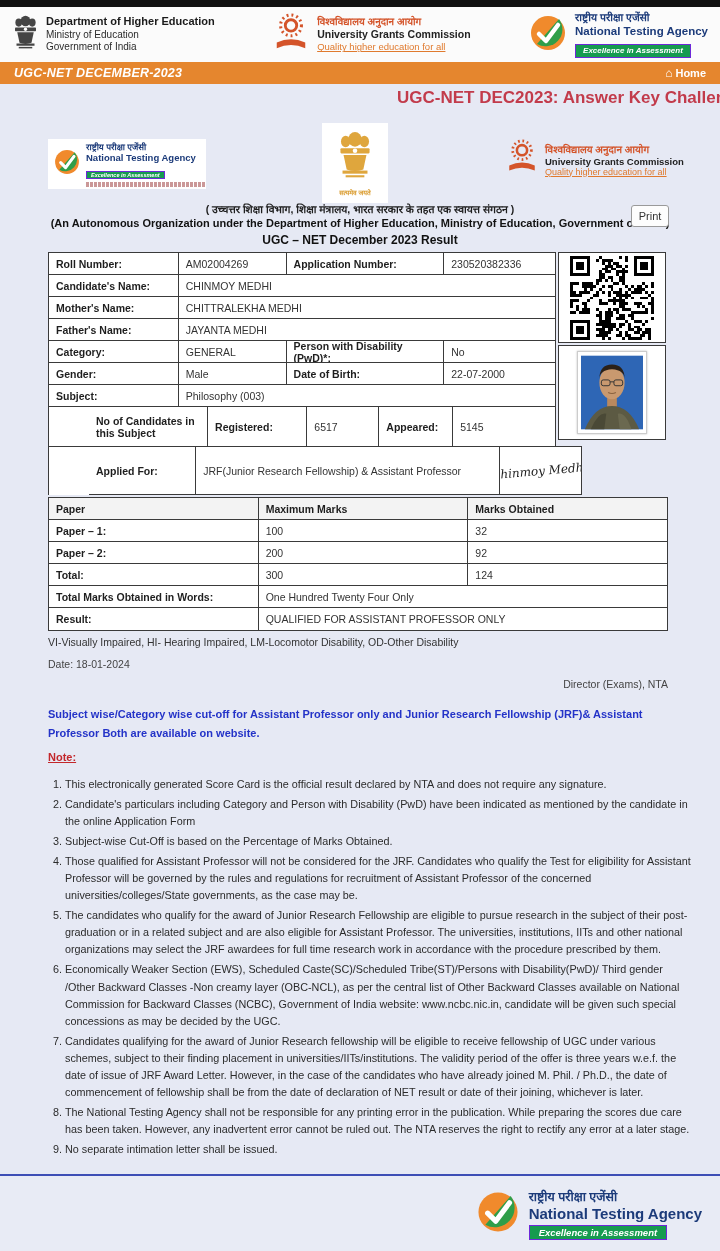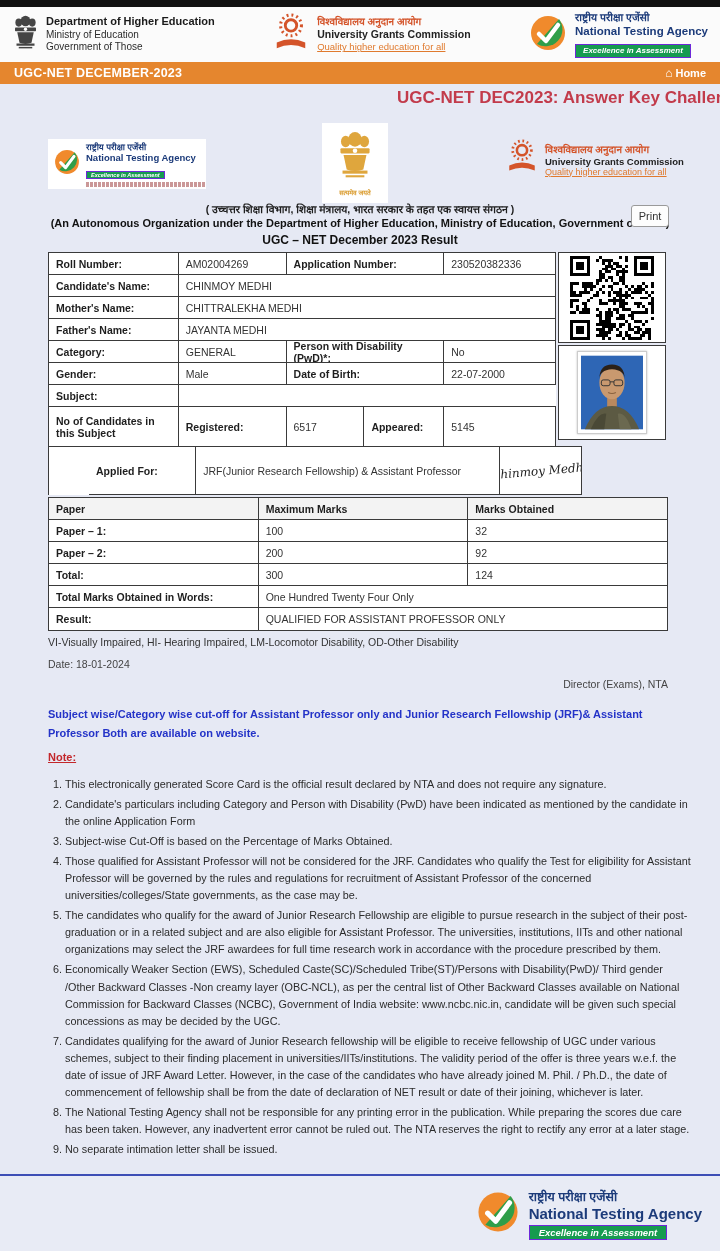--- a/index.html
+++ b/index.html
@@ -24,21 +24,21 @@
   .ugc-name { font-size:10.5px; font-weight:bold; color:#222; }
   .ugc-tag { font-size:9.5px; color:#E07A2E;text-decoration:underline; }
   .nta-hindi { font-size:10.5px; color:#1C3B7A; font-weight:bold; }
   .nta-name { font-size:11.5px; font-weight:bold; color:#1C3B7A; }
   .badge { display:inline-block; background:#169B4F; color:#fff; font-style:italic; font-weight:bold;
     font-size:8px; padding:1px 7px; border:1px solid #6d28d9; margin-top:1px; }
 
   
   .banner { position:absolute; top:62px; left:0; width:720px; height:22px; background:#E5862E;
     display:flex; align-items:center; justify-content:space-between; padding:0 14px; }
-  .banner-title { color:#fff; font-weight:bold; font-size:12.5px; letter-spacing:.2px; }
+  .banner-title { color:#fff; font-weight:bold; font-size:12.5px; letter-spacing:.2px;font-style:italic; }
   .home-link { color:#fff; font-size:11px; font-weight:bold; display:flex; align-items:center; gap:3px; cursor:pointer; }
   .home-glyph { font-size:12px; }
 
   
   .marquee-row { position:absolute; top:88px; left:0; width:720px; height:24px; overflow:hidden; }
   .marquee-text { position:absolute; left:397px; top:0; white-space:nowrap;
     color:#C23B4B; font-weight:bold; font-size:17px; }
 
   
   .nta-cert-box { position:absolute; left:48px; top:139px; width:158px; height:50px; background:#fff;
@@ -61,21 +61,21 @@
     font-size:12px; font-weight:bold; color:#111; }
   .print-btn { position:absolute; left:631px; top:205px; width:38px; height:22px; background:#fdfdfd;
     border:1px solid #9a9a9a; border-radius:3px; font-size:11px; color:#333; text-align:center; line-height:20px; cursor:pointer; }
 
   
   .tbl { position:absolute; background:#fff; border-top:1px solid #3a3a3a; border-left:1px solid #3a3a3a; }
   .tr { display:flex; border-bottom:1px solid #3a3a3a; }
   .td { border-right:1px solid #3a3a3a; padding:2px 7px; display:flex; align-items:center;
     font-size:10.5px; color:#333; overflow:hidden; }
   .lbl { font-weight:bold; color:#1e1e1e; }
-  .h22 { height:22px; } .h40 { height:40px; } .h48 { height:48px; } .h23 { height:23px; }
+  .h22 { height:22px; } .h40 { height:40px;padding-left:40px; } .h48 { height:48px; } .h23 { height:23px; }
   .c130{width:130px;} .c108{width:108px;} .c158{width:158px;} .c112{width:112px;}
   .c78{width:78px;} .c80{width:80px;} .c378{width:378px;}
   .c210{width:210px;} .c200{width:200px;} .c410{width:410px;}
   .c376{width:376px;} .c98{width:98px; justify-content:center;}
   .hdr-row { background:#f3f3f3; }
 
   .d-table { left:48px; top:252px; width:508px; }
   .applied-row { left:48px; top:446px; width:534px;padding-left:40px; }
   .m-table { left:48px; top:497px; width:620px; }
 
@@ -126,21 +126,21 @@
           <path d="M7 24 H29 L26 38 Q18 41 10 38 Z"></path>
           <rect x="6" y="39" width="24" height="3"></rect>
             <rect x="9" y="43.5" width="18" height="2"></rect>
         </g>
         <circle cx="18" cy="20" r="2.2" fill="#fff"></circle>
       </svg>
     </span>
     <span class="txt">
       <div class="dept-l1">Department of Higher Education</div>
       <div class="dept-l2">Ministry of Education</div>
-      <div class="dept-l2">Government of Those</div>
+      <div class="dept-l2">Government of India</div>
     </span>
   </div>
 
   <div class="brand">
     <span>
       <svg width="38" height="42" viewBox="0 0 40 44">
         <circle cx="20" cy="14" r="6" fill="none" stroke="#D4542A" stroke-width="3"></circle>
         <circle cx="20" cy="14" r="11" fill="none" stroke="#D4542A" stroke-width="3.2" stroke-dasharray="2 3.2"></circle>
         <path d="M5 32 Q20 25 35 32 L35 38 Q20 31 5 38 Z" fill="#D4542A"></path>
       </svg>
@@ -260,20 +260,21 @@
     <div class="td c112">No</div>
   </div>
   <div class="tr h22">
     <div class="td lbl c130">Gender:</div>
     <div class="td c108">Male</div>
     <div class="td lbl c158">Date of Birth:</div>
     <div class="td c112">22-07-2000</div>
   </div>
   <div class="tr h22">
     <div class="td lbl c130">Subject:</div>
+    <div class="td c378">Philosophy (003)</div>
   </div>
   <div class="tr h40">
     <div class="td lbl c130" style="white-space:normal;">No of Candidates in this Subject</div>
     <div class="td lbl c108">Registered:</div>
     <div class="td c78">6517</div>
     <div class="td lbl c80">Appeared:</div>
     <div class="td c112">5145</div>
   </div>
 </div>
 

